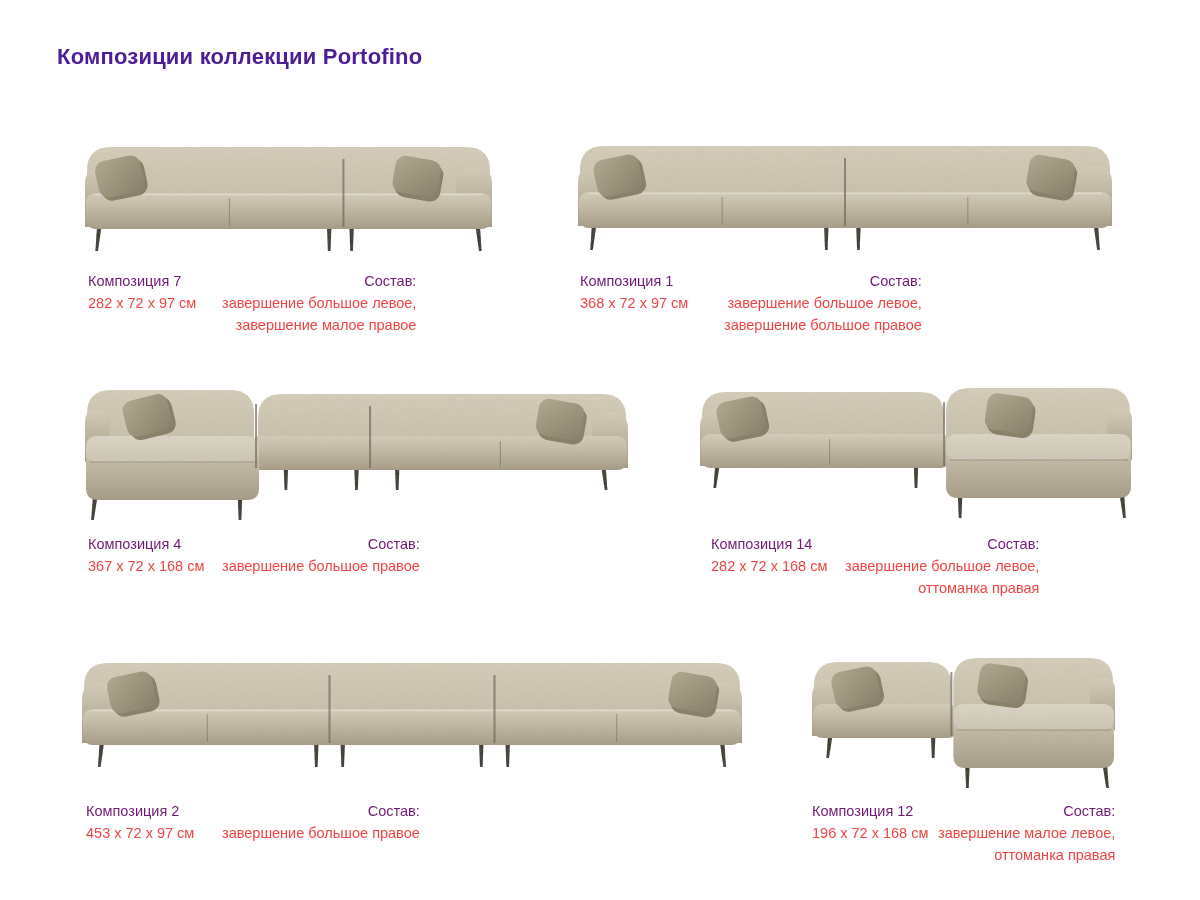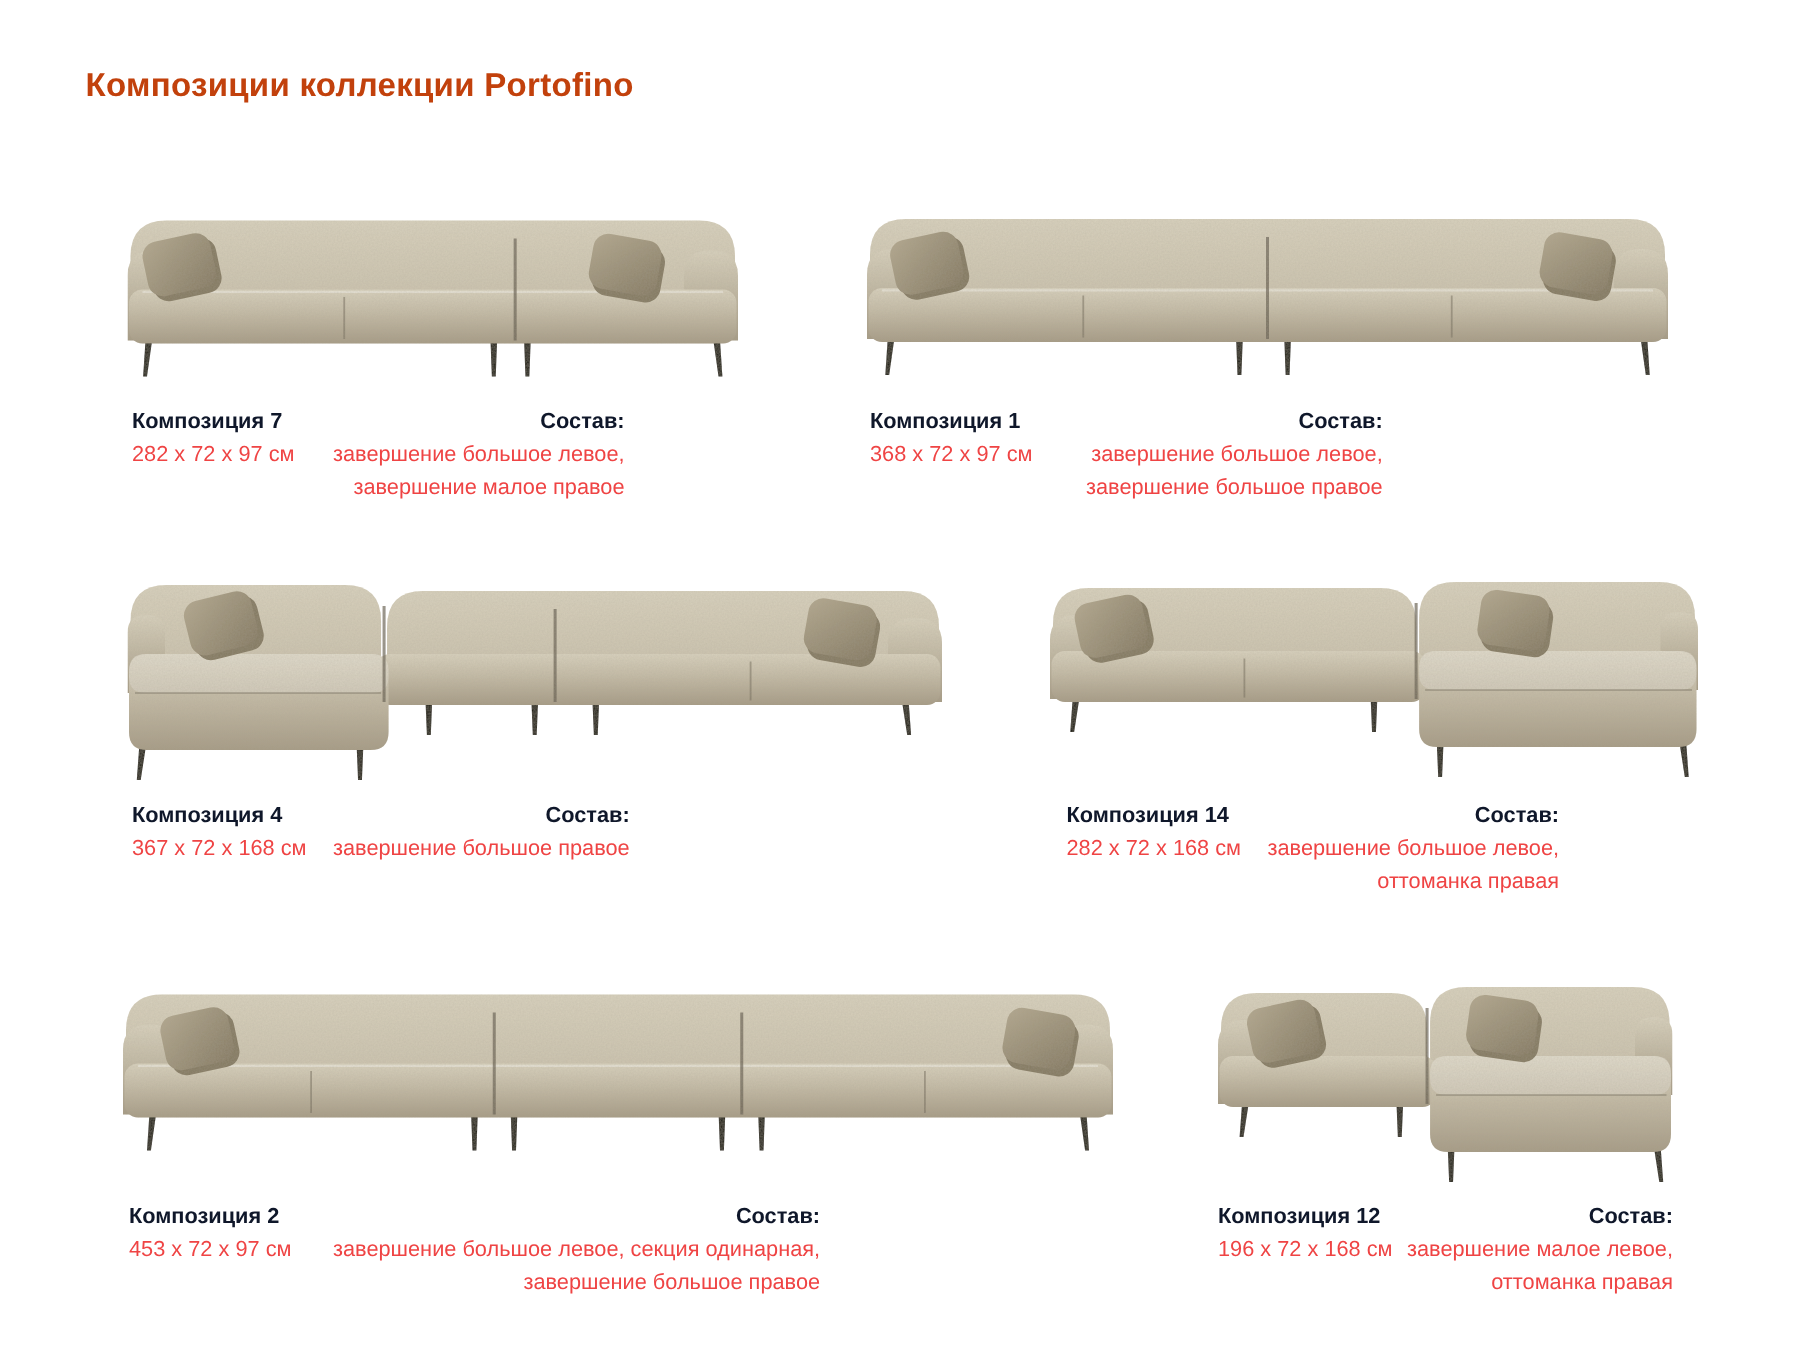--- a/index.html
+++ b/index.html
@@ -4,29 +4,29 @@
 <style>
   html,body{margin:0;padding:0;background:#ffffff;}
   body{
     width:1200px;height:900px;position:relative;overflow:hidden;
     font-family:"Liberation Sans", sans-serif;
     color:#23262b;
     -webkit-font-smoothing:antialiased;
   }
   .page-title{
     position:absolute;left:57px;top:44px;margin:0;
-    font-size:22px;font-weight:600;letter-spacing:.2px;color:#c2410c;
+    font-size:22px;font-weight:600;letter-spacing:.2px;color:#4c1d95;
   }
   .card{position:absolute;}
   .sofa{position:absolute;left:0;top:0;}
   .sofa svg{display:block;}
   .info{position:absolute;left:0;top:0;width:100%;}
   .left-col{position:absolute;top:0;white-space:nowrap;}
   .desc-col{position:absolute;top:0;text-align:right;}
-  .card-title,.desc-label{font-size:14.5px;line-height:22px;font-weight:700;color:#0f172a;}
+  .card-title,.desc-label{font-size:14.5px;line-height:22px;font-weight:400;color:#701a75;}
   .dims,.module-line{font-size:14.5px;line-height:22px;font-weight:400;color:#ef4444;white-space:nowrap;}
 
   
   .c1{left:85px;top:141px;width:407px;}  .c1 .info{top:129px} .c1 .left-col{left:3px} .c1 .desc-col{left:137px}
   .c2{left:578px;top:140px;width:534px;} .c2 .info{top:130px} .c2 .left-col{left:2px} .c2 .desc-col{left:146px}
   .c3{left:85px;top:386px;width:543px;}  .c3 .info{top:147px} .c3 .left-col{left:3px} .c3 .desc-col{left:137px}
   .c4{left:700px;top:384px;width:432px;} .c4 .info{top:149px} .c4 .left-col{left:11px} .c4 .desc-col{left:145px}
   .c5{left:82px;top:657px;width:660px;}  .c5 .info{top:143px} .c5 .left-col{left:4px} .c5 .desc-col{left:140px}
   .c6{left:812px;top:654px;width:303px;} .c6 .info{top:146px} .c6 .left-col{left:0px} .c6 .desc-col{left:126px}
 </style>
@@ -376,21 +376,20 @@
         </svg>
       </div>
     <div class="info">
       <div class="left-col">
         <div class="card-title">Композиция 2</div>
         <div class="dims">453 x 72 x 97 см</div>
       </div>
       <div class="desc-col">
         <div class="desc-label">Состав:</div>
         <div class="desc-lines">
-            <div class="module-line">завершение большое левое, секция одинарная,</div>
             <div class="module-line">завершение большое правое</div>
           </div>
       </div>
     </div>
   </section>
     <section class="card c6">
     <div class="sofa">
         <svg viewBox="0 0 303 138" width="303" height="138" role="img">
           <defs>
     <linearGradient id="bk5" x1="0" y1="0" x2="0" y2="1">

